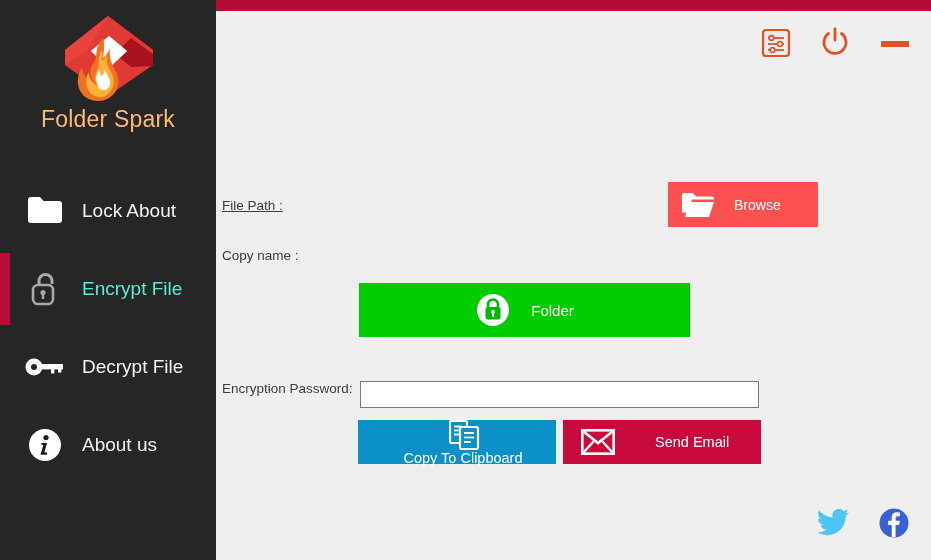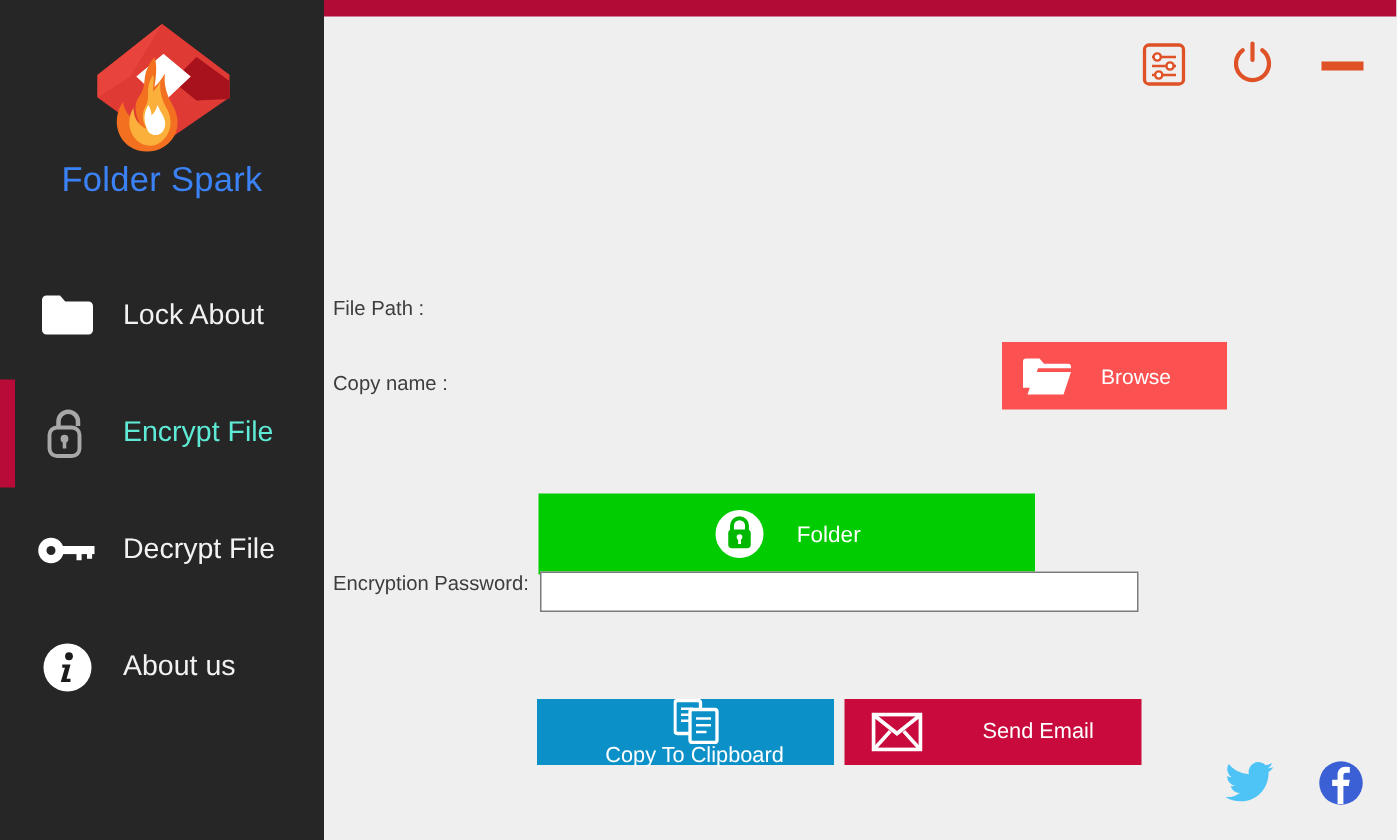--- a/index.html
+++ b/index.html
@@ -42,21 +42,21 @@
     justify-content: flex-start;
   }
   .logo-wrap {
     margin-top: 10px;
     width: 110px;
     height: 92px;
     position: relative;
   }
   .brand-name {
     margin-top: 4px;
-    color: #3b82f6;
+    color: #fdba74;
     font-size: 23px;
     letter-spacing: 0.2px;
     font-weight: 400;
   }
 
   .nav {
     position: absolute;
     left: 0;
     top: 172px;
     width: 216px;
@@ -137,21 +137,21 @@
     top: 0;
     width: 715px;
     height: 560px;
   }
   .lbl {
     position: absolute;
     color: #3d3d3d;
     font-size: 13.5px;
     white-space: nowrap;
   }
-  .lbl-filepath { left: 6px; top: 198px; }
+  .lbl-filepath { left: 6px; top: 198px; text-decoration: underline; }
   .lbl-filename { left: 6px; top: 248px; }
   .lbl-password { left: 6px; top: 381px; }
 
   .val {
     position: absolute;
     color: #3d3d3d;
     font-size: 13.5px;
     white-space: nowrap;
   }
   .val-filepath { left: 90px; top: 198px; }
@@ -159,21 +159,20 @@
 
   .btn {
     position: absolute;
     display: flex;
     align-items: center;
     border: none;
     padding: 0;
     cursor: pointer;
     font-family: "Liberation Sans", sans-serif;
     color: #ffffff;
-    margin-top: 46px;
   }
 
   .btn-browse {
     left: 452px;
     top: 182px;
     width: 150px;
     height: 45px;
     background: #fb5151;
   }
   .btn-browse .bicon { margin-left: 14px; display:flex; align-items:center; }

